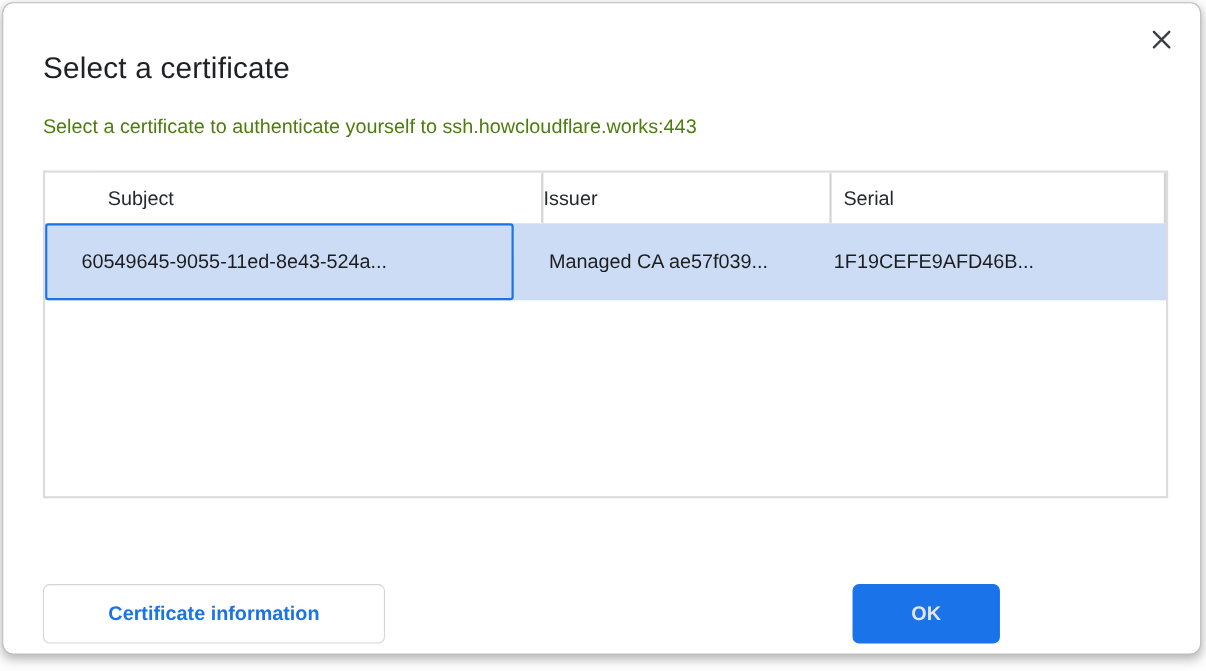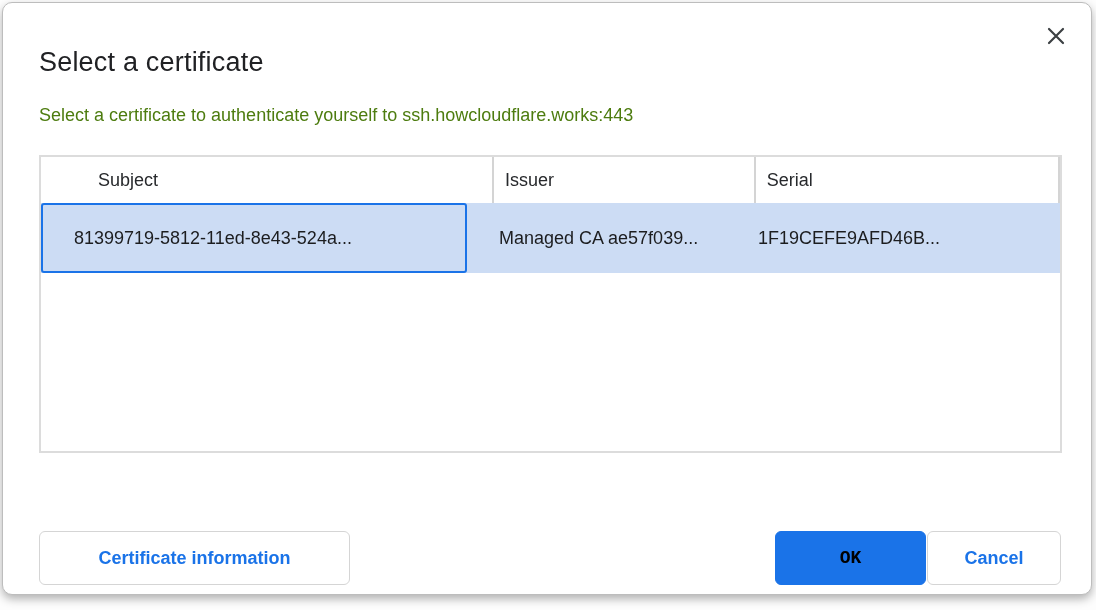--- a/index.html
+++ b/index.html
@@ -59,21 +59,21 @@
     margin-left: 44px;
   }
   .th {
     display: flex;
     align-items: center;
     font-size: 18px;
     color: #27292c;
     border-right: 2px solid #d4d4d4;
   }
   .th-subject { width: 425px; padding-left: 13px; }
-  .th-issuer  { width: 272px; padding-left: 11px; }
+  .th-issuer  { width: 272px; }
   .th-serial  { width: 316px; padding-left: 11px; }
   .th-gutter  { flex: 1; border-right: none; }
   .row {
     display: flex;
     height: 70px;
     align-items: stretch;
   }
   .row.selected { background: #ccdcf4; }
   .cell {
     display: flex;
@@ -99,25 +99,24 @@
     border: 1px solid #d5d5d5;
     border-radius: 6px;
     font-family: "Liberation Sans", "DejaVu Sans", sans-serif;
     font-size: 18px;
     font-weight: 700;
     color: #1a73e8;
     cursor: pointer;
   }
   .btn-cert-info { left: 36px; width: 311px; }
   .btn-ok {
-    left: 772px; width: 151px;
+    left: 772px; width: 134px;
     background: #1a73e8;
     border: 1px solid #1a73e8;
-    color: #000000;
-    font-family: Liberation Mono, monospace;
+    color: #e5e5e5;
   }
   .btn-cancel { left: 924px; width: 134px; }
 </style>
 </head>
 <body>
 
 <div class="dialog">
 
   <button class="close-btn" aria-label="Close">
     <span>
@@ -132,23 +131,22 @@
   <div class="dialog-subtitle">Select a certificate to authenticate yourself to ssh.howcloudflare.works:443</div>
 
   <div class="cert-table">
     <div class="thead">
       <div class="th th-subject">Subject</div>
       <div class="th th-issuer">Issuer</div>
       <div class="th th-serial">Serial</div>
       <div class="th th-gutter"></div>
     </div>
     <div class="row selected">
-      <div class="cell cell-subject">81399719-5812-11ed-8e43-524a...</div>
+      <div class="cell cell-subject">60549645-9055-11ed-8e43-524a...</div>
       <div class="cell cell-issuer">Managed CA ae57f039...</div>
       <div class="cell cell-serial">1F19CEFE9AFD46B...</div>
     </div>
   </div>
 
   <button class="footer-btn btn-cert-info">Certificate information</button>
   <button class="footer-btn btn-ok">OK</button>
-  <button class="footer-btn btn-cancel">Cancel</button>
 
 </div>
 
 </body></html>

